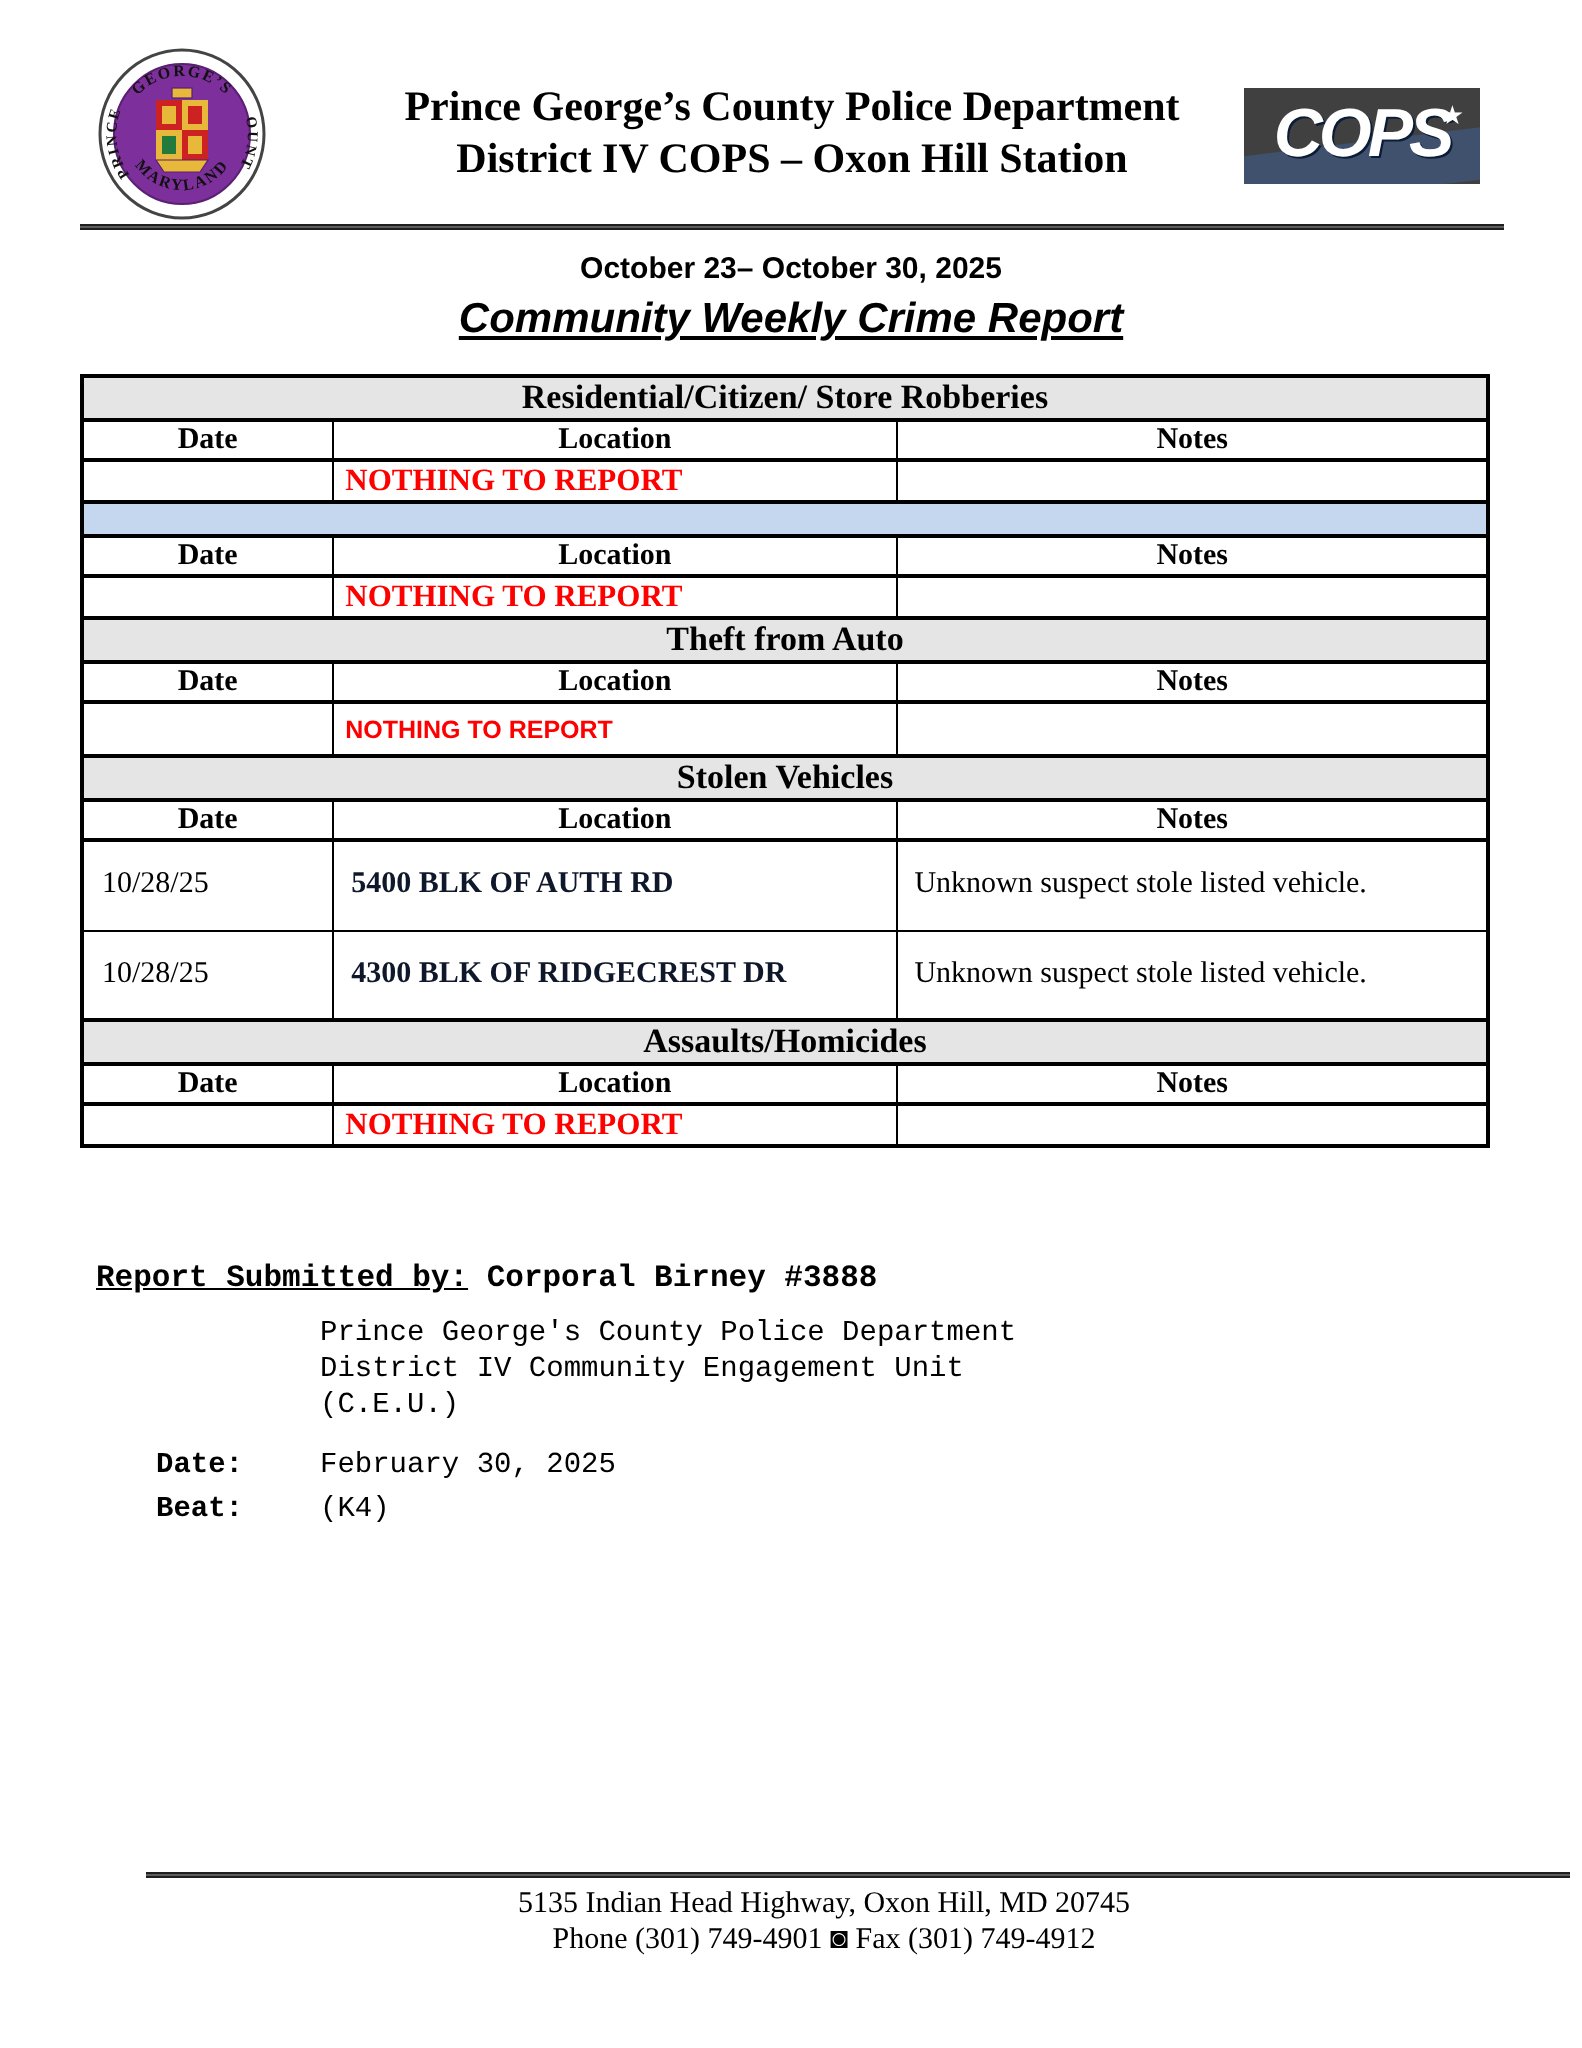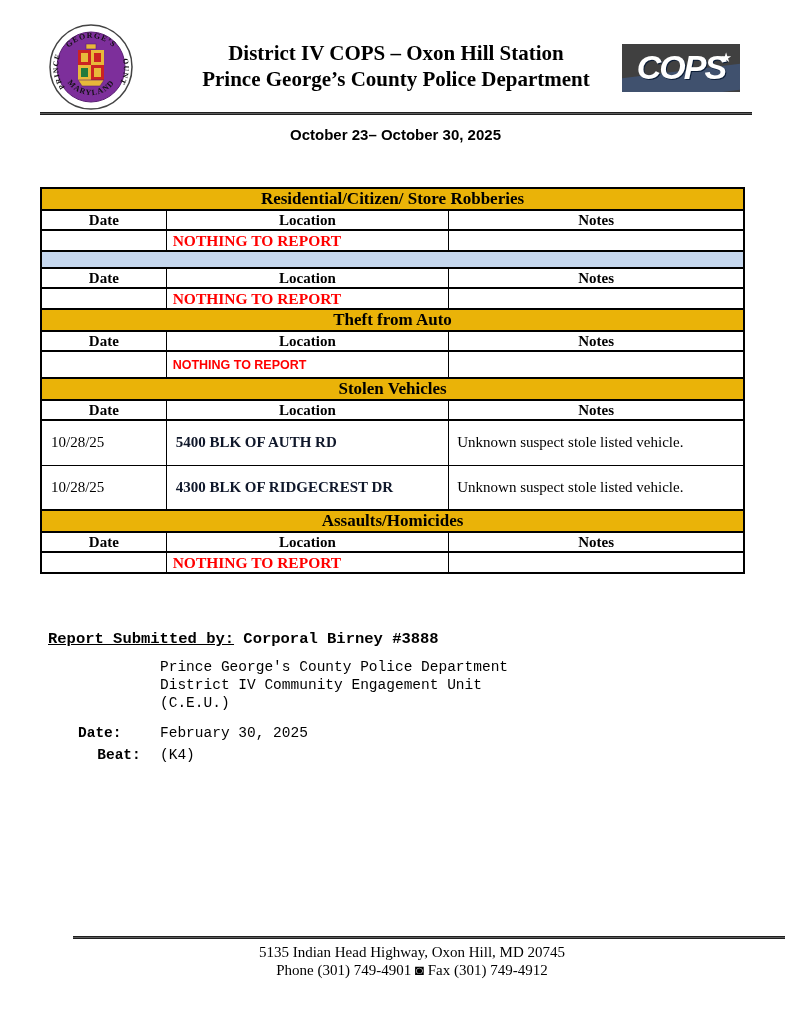--- a/index.html
+++ b/index.html
@@ -52,21 +52,21 @@
   }
   
   table.crime {
     position:absolute; top:187px; left:40px; width:705px;
     border-collapse:collapse; border:2px solid #000;
     font-family:"Liberation Serif","DejaVu Serif",serif;
   }
   table.crime td { border:1px solid #000; vertical-align:middle; }
   col.c-date { width:17.8%; } col.c-loc { width:40.2%; } col.c-notes { width:42%; }
   tr.section td {
-    background:#eab308; text-align:center; font-weight:bold; font-size:17px;
+    background:#e5e5e5; text-align:center; font-weight:bold; font-size:17px;
     height:22px; border-top:2px solid #000; border-bottom:2px solid #000;
   }
   tr.band td { background:#c5d7ee; height:17px; border-top:2px solid #000; border-bottom:2px solid #000; }
   tr.cols td { text-align:center; font-weight:bold; font-size:15px; height:20px; border-bottom:2px solid #000;margin-left:24px; }
   tr.nothing td { height:21px; }
   .ntr { color:#ff0000; font-weight:bold; font-size:15.5px; padding-left:6px; }
   tr.nothing-small td { height:27px; }
   .ntr-sans {
     color:#ff0000; font-weight:bold; font-size:12.5px; padding-left:6px;
     font-family:"Liberation Sans","DejaVu Sans",sans-serif;
@@ -74,21 +74,21 @@
   tr.data td { height:45px; font-size:15px; }
   td.cell-date { padding-left:9px; }
   td.cell-loc-red { color:#0f172a; font-weight:bold; font-size:15.5px; padding-left:9px; }
   td.cell-notes { padding-left:8px; }
   
   .submission { position:absolute; top:630px; left:48px; width:560px; font-size:15px;font-family:Liberation Mono, monospace; }
   .sub-line { font-weight:bold; font-size:15.5px; }
   .sub-label { text-decoration:underline; }
   .unit-lines { margin:10px 0 0 112px; line-height:18px; font-size:14.5px; }
   .kv { display:flex; margin-top:13px; }
-  .kv + .kv { margin-top:6px;text-align:center; }
+  .kv + .kv { margin-top:6px; }
   .kv .k { width:82px; margin-left:30px; font-weight:bold; font-size:14.5px; }
   .kv .v { font-size:14.5px; }
   
   .footer { position:absolute; top:936px; left:0; width:100%;padding-left:33px; }
   .footer .rule { position:static; }
   .footer-lines { margin-top:4px; text-align:center; font-size:15px; line-height:18px; }
 </style>
 </head>
 <body>
 
@@ -124,34 +124,35 @@
       </text>
       <text font-family="Liberation Serif, DejaVu Serif, serif" font-size="7.5" font-weight="bold" fill="#111" letter-spacing="1">
         <textPath href="#arcLeft" startOffset="50%" text-anchor="middle">PRINCE</textPath>
       </text>
       <text font-family="Liberation Serif, DejaVu Serif, serif" font-size="7.5" font-weight="bold" fill="#111" letter-spacing="1">
         <textPath href="#arcRight" startOffset="50%" text-anchor="middle">COUNTY</textPath>
       </text>
     </svg>
 
     <div class="hdr-titles">
+      <div>Prince George’s County Police Department</div>
       <div>District IV COPS – Oxon Hill Station</div>
-      <div>Prince George’s County Police Department</div>
     </div>
 
     <div class="cops-logo">
       <div class="cops-swoosh"></div>
       <div class="cops-text">COPS</div>
       <div class="cops-star">★</div>
     </div>
   </div>
 
   <div class="rule rule-top"></div>
 
   <div class="date-line">October 23– October 30, 2025</div>
+  <div class="report-title">Community Weekly Crime Report</div>
 
   <table class="crime">
     <colgroup>
         <col class="c-date">
         <col class="c-loc">
         <col class="c-notes">
       </colgroup>
     <tbody>
 
       <tr class="section">

